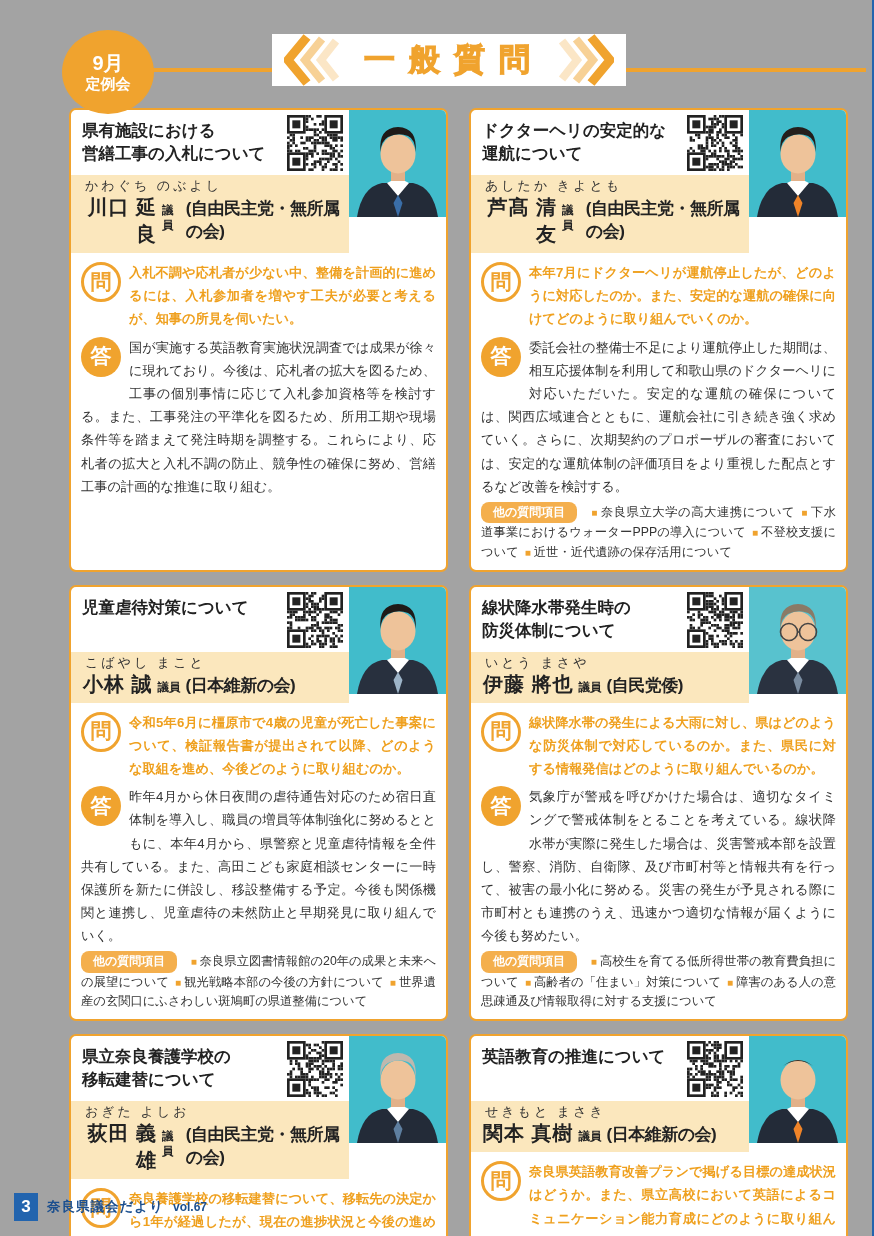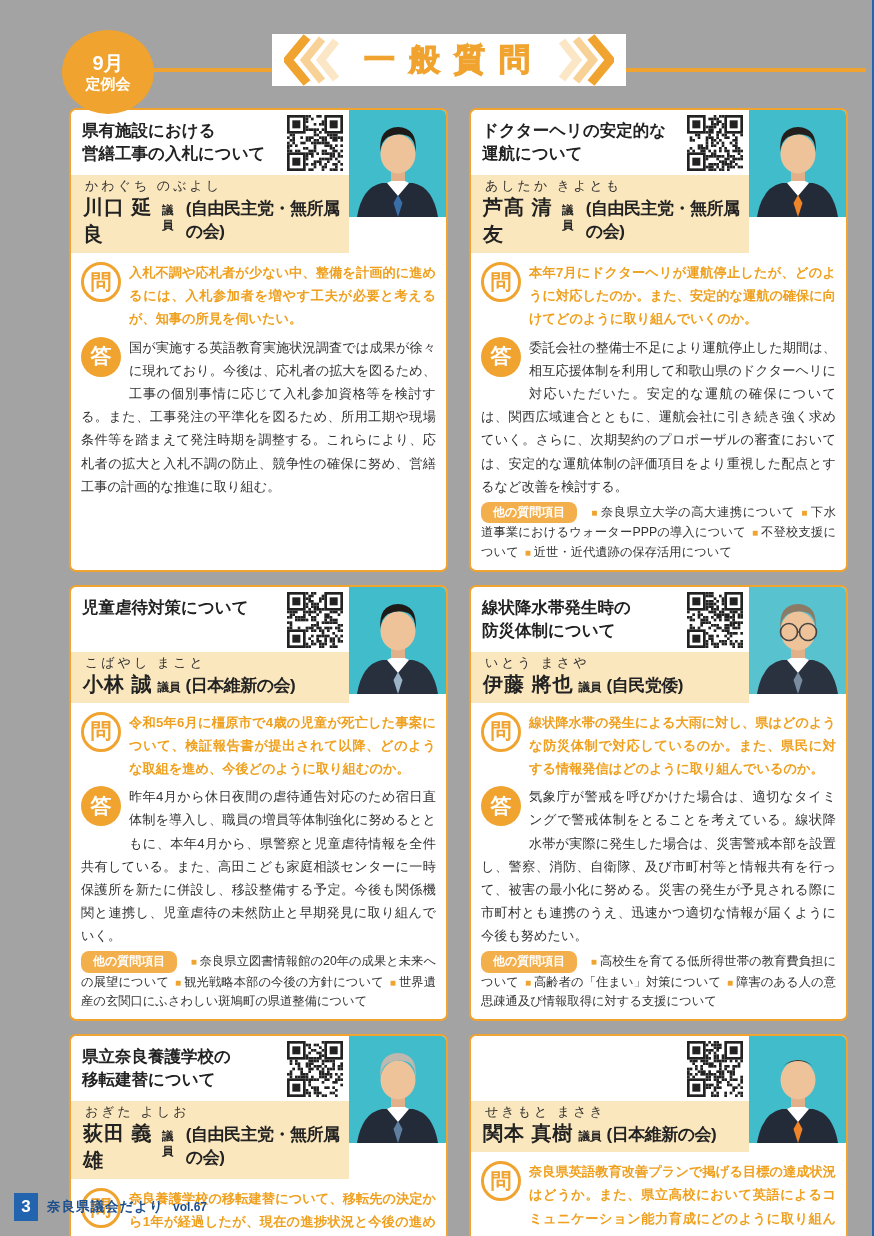--- a/index.html
+++ b/index.html
@@ -26,21 +26,21 @@
   .card{border:2px solid #F0A32E;border-radius:7px;background:#fff;min-height:349px;
         overflow:hidden;box-sizing:border-box;}
   .card-head{display:grid;grid-template-columns:1fr 62px 97px;}
   .card-title{grid-column:1;grid-row:1;padding:9px 2px 4px 11px;font-size:16.5px;font-weight:bold;
               color:#222;line-height:1.4;white-space:pre-line;}
   .qr{grid-column:2;grid-row:1;padding:5px 3px 0 0;}
   .photo{grid-column:3;grid-row:1/3;line-height:0;}
   .name-bar{grid-column:1/3;grid-row:2;background:#FBE7BD;padding:2px 6px 5px 12px;}
   .furigana{font-size:13px;color:#333;letter-spacing:3px;padding-left:2px;}
   .name-row{display:flex;align-items:baseline;gap:5px;margin-top:-1px;}
-  .name{font-size:20px;font-weight:bold;color:#222;letter-spacing:1px;}
+  .name{font-size:20px;font-weight:bold;color:#222;letter-spacing:1px;text-align:right;}
   .role{font-size:11.5px;font-weight:bold;color:#222;}
   .party{font-size:17px;font-weight:bold;color:#222;letter-spacing:-0.5px;}
 
   .qa{padding:7px 10px 8px;}
   .q-block,.a-block{line-height:1.45;text-align:justify;}
   .a-block{margin-top:5px;clear:both;}
   .q-icon{float:left;width:40px;height:40px;box-sizing:border-box;border:3px solid #F0A32E;
           border-radius:50%;background:#fff;color:#F0A32E;font-size:21px;font-weight:bold;
           display:flex;align-items:center;justify-content:center;margin:2px 8px 13px 0;}
   .a-icon{float:left;width:40px;height:40px;box-sizing:border-box;border-radius:50%;
@@ -1016,20 +1016,21 @@
       </div>
       <div class="a-block">
         <span class="a-icon">答</span><span class="a-text">移転決定以降、奈良市とともに、施設のレイアウト案を作成し、地元へ説明を行い、移転について概ね理解を得た。現在、奈良市のまちづくりに対する補助金の適用などについて話を詰めている。また教育委員会では、新たな特別支援学校に必要な機能等について検討している。今年度中に構想をまとめ、基本計画の策定・設計・工事へと進めていく。</span>
       </div>
 
     </div>
   </div>
 
   <div class="card">
     <div class="card-head">
+      <div class="card-title">英語教育の推進について</div>
       <div class="qr"><svg width="56" height="56" viewBox="0 0 56.7 56.7" xmlns="http://www.w3.org/2000/svg">
               <rect width="100%" height="100%" fill="#fff"></rect>
               <rect x="21.6" y="0.0" width="2.7" height="2.7" fill="#222"></rect>
               <rect x="27.0" y="0.0" width="2.7" height="2.7" fill="#222"></rect>
               <rect x="29.7" y="0.0" width="2.7" height="2.7" fill="#222"></rect>
               <rect x="18.9" y="2.7" width="2.7" height="2.7" fill="#222"></rect>
               <rect x="24.3" y="2.7" width="2.7" height="2.7" fill="#222"></rect>
               <rect x="27.0" y="2.7" width="2.7" height="2.7" fill="#222"></rect>
               <rect x="29.7" y="2.7" width="2.7" height="2.7" fill="#222"></rect>
               <rect x="32.4" y="2.7" width="2.7" height="2.7" fill="#222"></rect>

